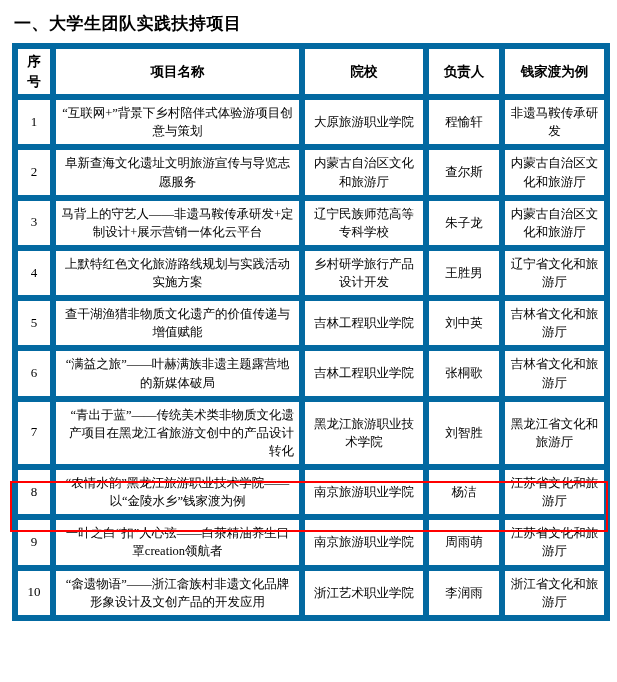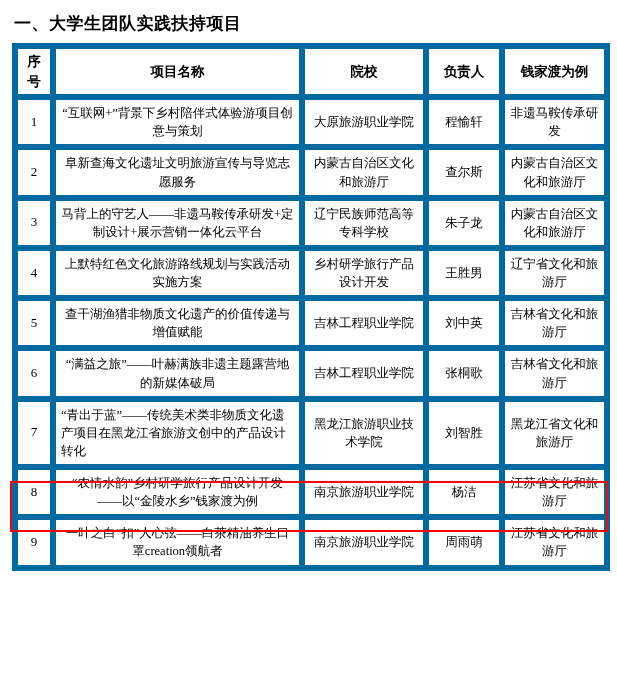--- a/index.html
+++ b/index.html
@@ -51,21 +51,21 @@
   }
   td.seq {
     font-size: 13px;
   }
   td.proj {
     text-align: left;
     padding-left: 8px;
     padding-right: 6px;
   }
   td.proj.centered {
-    text-align: left;
+    text-align: right;
   }
   .col-seq { width: 38px; }
   .col-proj { width: 249px; }
   .col-school { width: 124px; }
   .col-leader { width: 76px; }
   .col-unit { width: 105px; }
 
   
   .highlight-row td {
     position: relative;
@@ -146,29 +146,36 @@
       </tr>
       <tr>
         <td class="seq">7</td>
         <td class="proj centered">“青出于蓝”——传统美术类非物质文化遗产项目在黑龙江省旅游文创中的产品设计转化</td>
         <td>黑龙江旅游职业技术学院</td>
         <td>刘智胜</td>
         <td>黑龙江省文化和旅游厅</td>
       </tr>
       <tr>
         <td class="seq">8</td>
-        <td class="proj">“农情水韵”乡村研学旅行产品设计开发——以“金陵水乡”钱家渡为例</td>
+        <td class="proj">“农情水韵”黑龙江旅游职业技术学院——以“金陵水乡”钱家渡为例</td>
         <td>南京旅游职业学院</td>
         <td>杨洁</td>
         <td>江苏省文化和旅游厅</td>
       </tr>
       <tr>
         <td class="seq">9</td>
         <td class="proj">一叶之白“扣”人心弦——白茶精油养生口罩creation领航者</td>
         <td>南京旅游职业学院</td>
         <td>周雨萌</td>
         <td>江苏省文化和旅游厅</td>
       </tr>
+      <tr class="highlight-row">
+        <td class="seq">10</td>
+        <td class="proj">“畲遗物语”——浙江畲族村非遗文化品牌形象设计及文创产品的开发应用</td>
+        <td>浙江艺术职业学院</td>
+        <td>李润雨</td>
+        <td>浙江省文化和旅游厅</td>
+      </tr>
     </tbody>
   </table>
 
   <div class="hl-overlay" id="hl-box" style="left: 9.5px; top: 480.75px; width: 598px; height: 51.25px; border-color: rgb(255, 0, 0);"></div>
 </div>
 
 </body></html>

